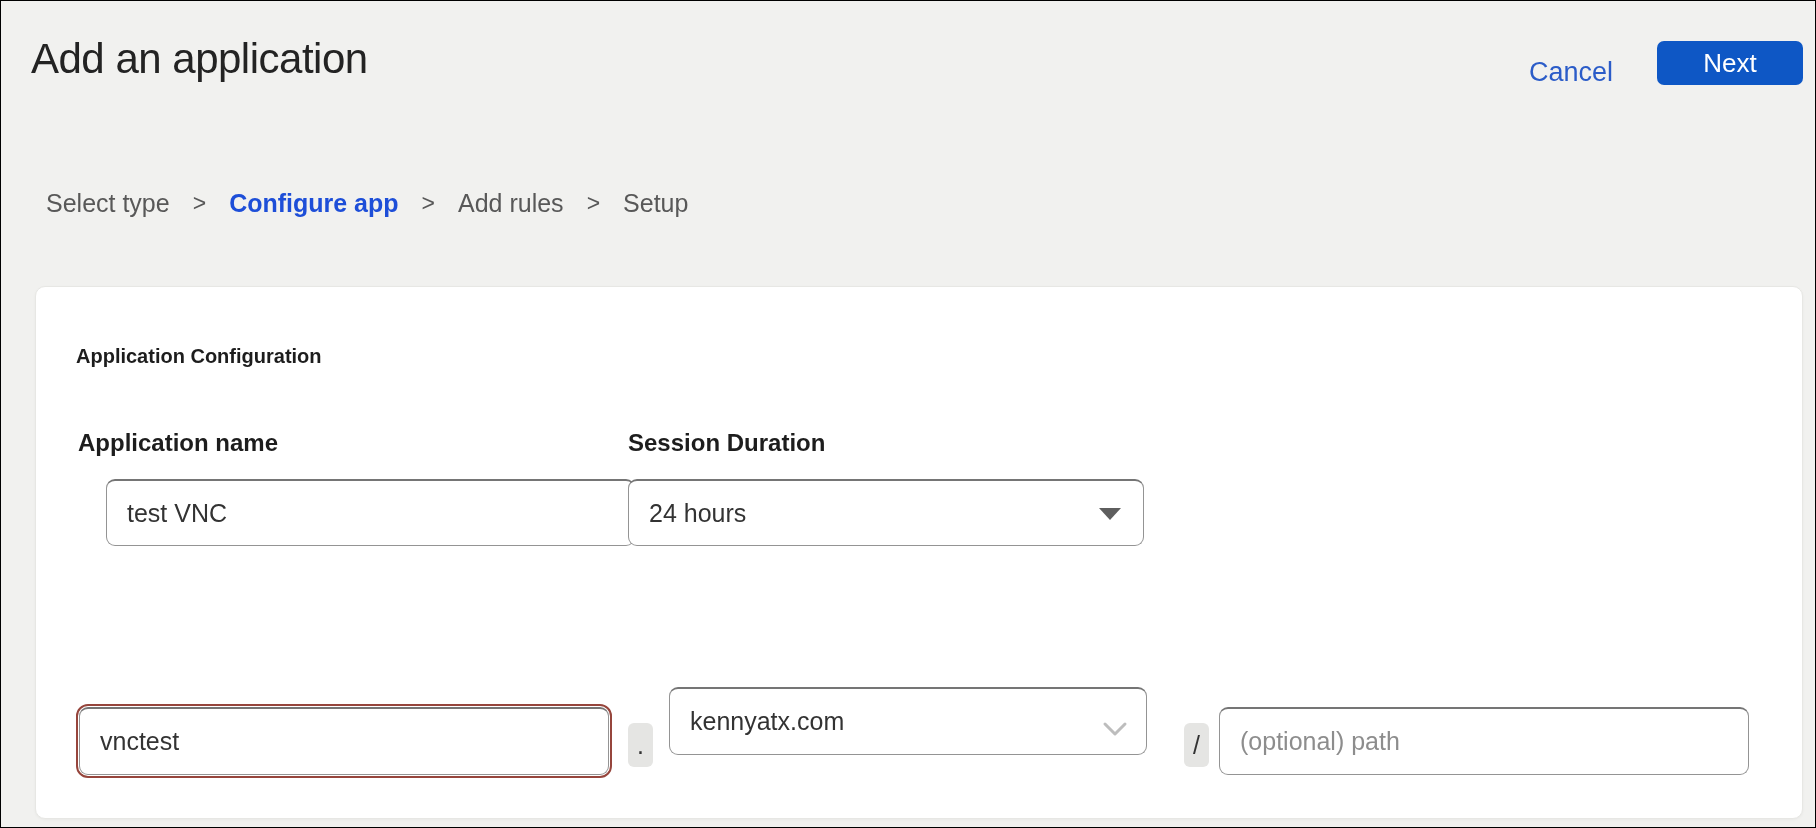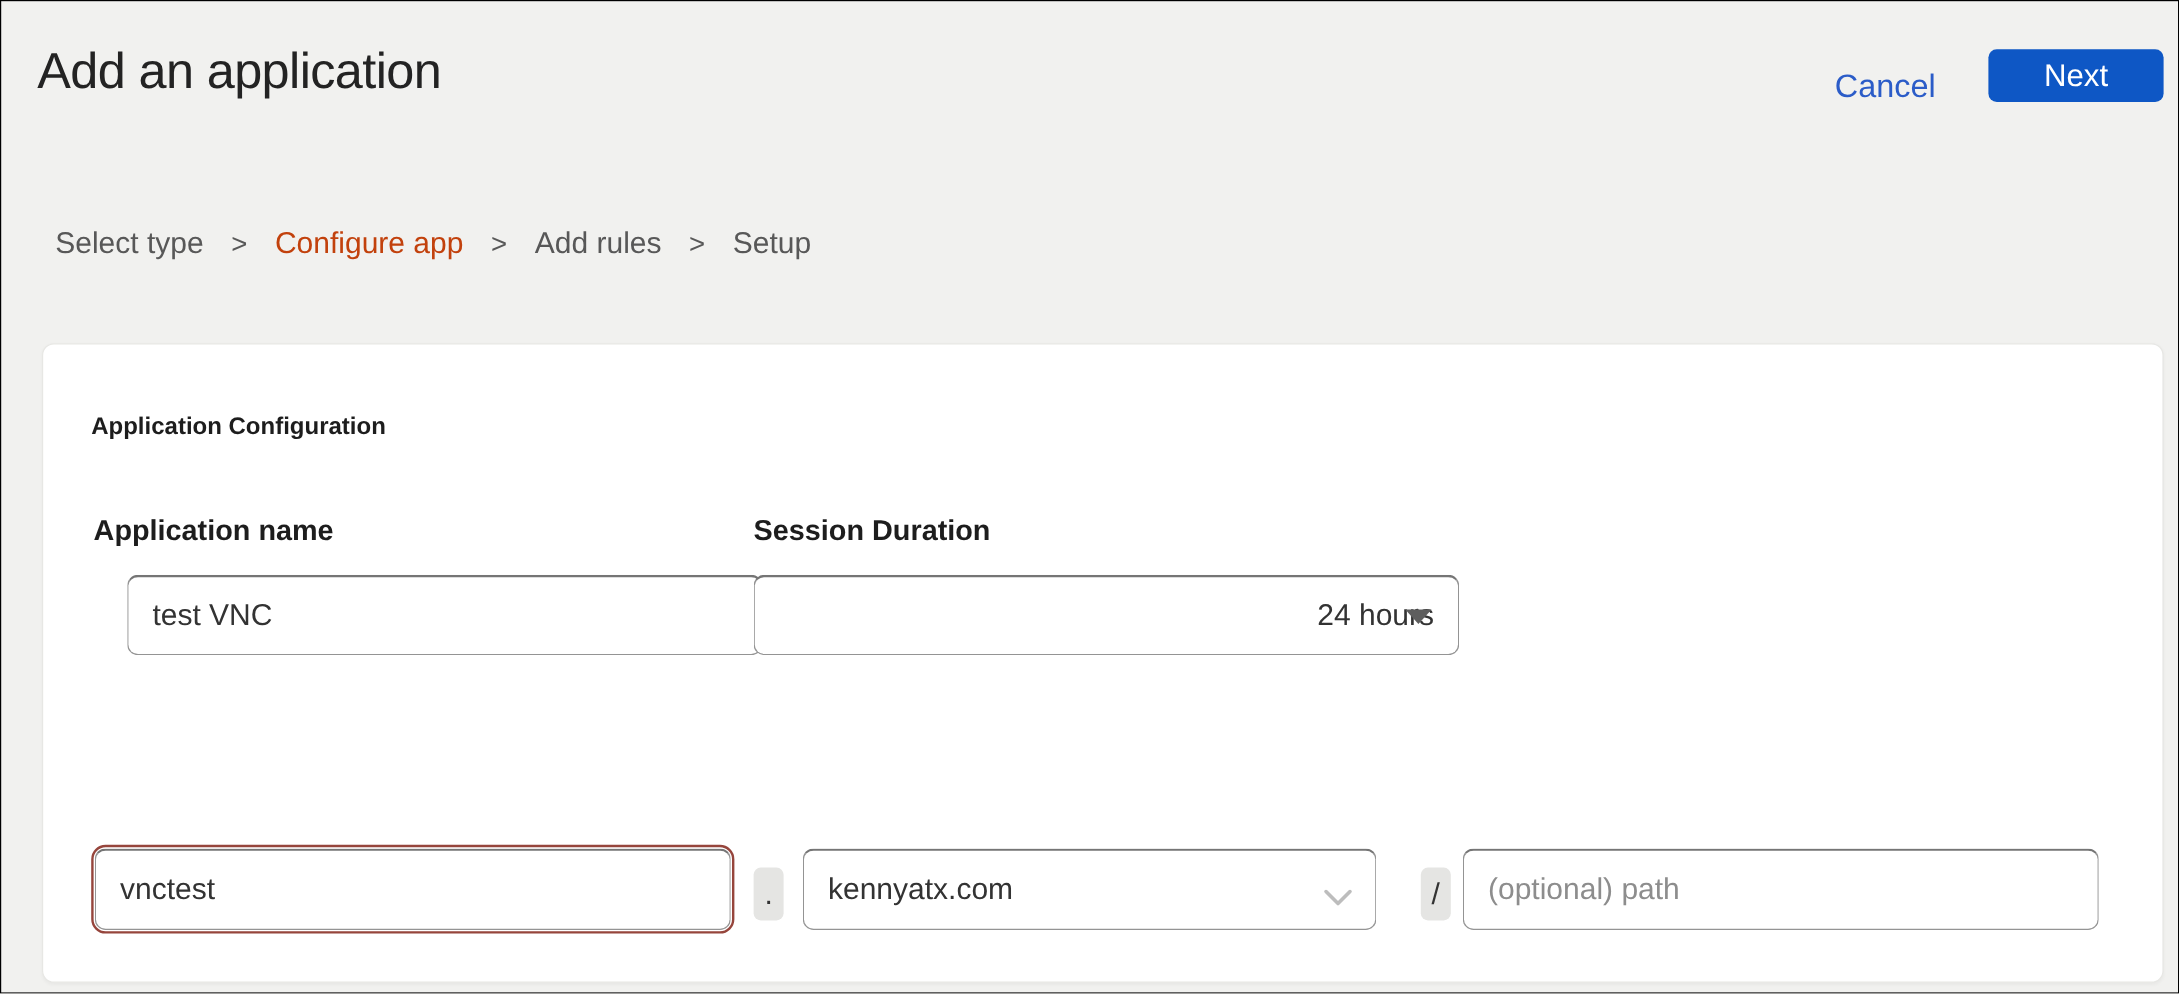--- a/index.html
+++ b/index.html
@@ -35,21 +35,21 @@
     display:flex; align-items:center; justify-content:center;
     cursor:pointer;
   }
 
   .breadcrumb {
     position:absolute; left:45px; top:188px;
     display:flex; align-items:center; gap:23px;
     font-size:25px; color:#585858;
   }
   .breadcrumb .step { cursor:pointer; }
-  .breadcrumb .step.active { font-weight:400; color:#c2410c; }
+  .breadcrumb .step.active { font-weight:700; color:#1d4ed8; }
   .breadcrumb .sep { color:#585858; font-size:23px; }
 
   .card {
     position:absolute; left:34px; top:285px;
     width:1768px; height:533px;
     background:#ffffff;
     border:1px solid #e7e7e4;
     border-radius:10px;
     box-shadow:0 1px 3px rgba(0,0,0,0.04);
   }
@@ -130,31 +130,31 @@
   <section class="card"></section>
 
   <h2 class="section-title">Application Configuration</h2>
 
   <label class="field-label" style="left:77px; top:428px;">Application name</label>
 
   <input class="text-input" style="left: 78px; top: 478px; width: 529px; height: 67px; margin-left: 27px;" type="text" value="test VNC">
 
   <label class="field-label" style="left:627px; top:428px;">Session Duration</label>
 
-  <div class="select-box" style="left:627px; top:478px; width:588px; height:67px;justify-content:flex-end;">
+  <div class="select-box" style="left:627px; top:478px; width:516px; height:67px;">
     <span>24 hours</span>
     <span class="caret-triangle"></span>
   </div>
 
 
   <input class="text-input input-error" style="left: 78px; top: 706px; width: 530px; height: 68px;" type="text" value="vnctest">
 
   <div class="sep-box" style="left:627px; top:722px;">.</div>
 
-  <div class="select-box" style="left:668px; top:706px; width:478px; height:68px;">
+  <div class="select-box" style="left:668px; top:686px; width:478px; height:68px;">
     <span>kennyatx.com</span>
     <span class="chevron">
       <svg width="26" height="16" viewBox="0 0 26 16">
         <polyline points="3,3 13,13 23,3" fill="none" stroke="#bdbdbd" stroke-width="3" stroke-linecap="round" stroke-linejoin="round"></polyline>
       </svg>
     </span>
   </div>
 
   <div class="sep-box" style="left:1183px; top:722px;">/</div>
 

